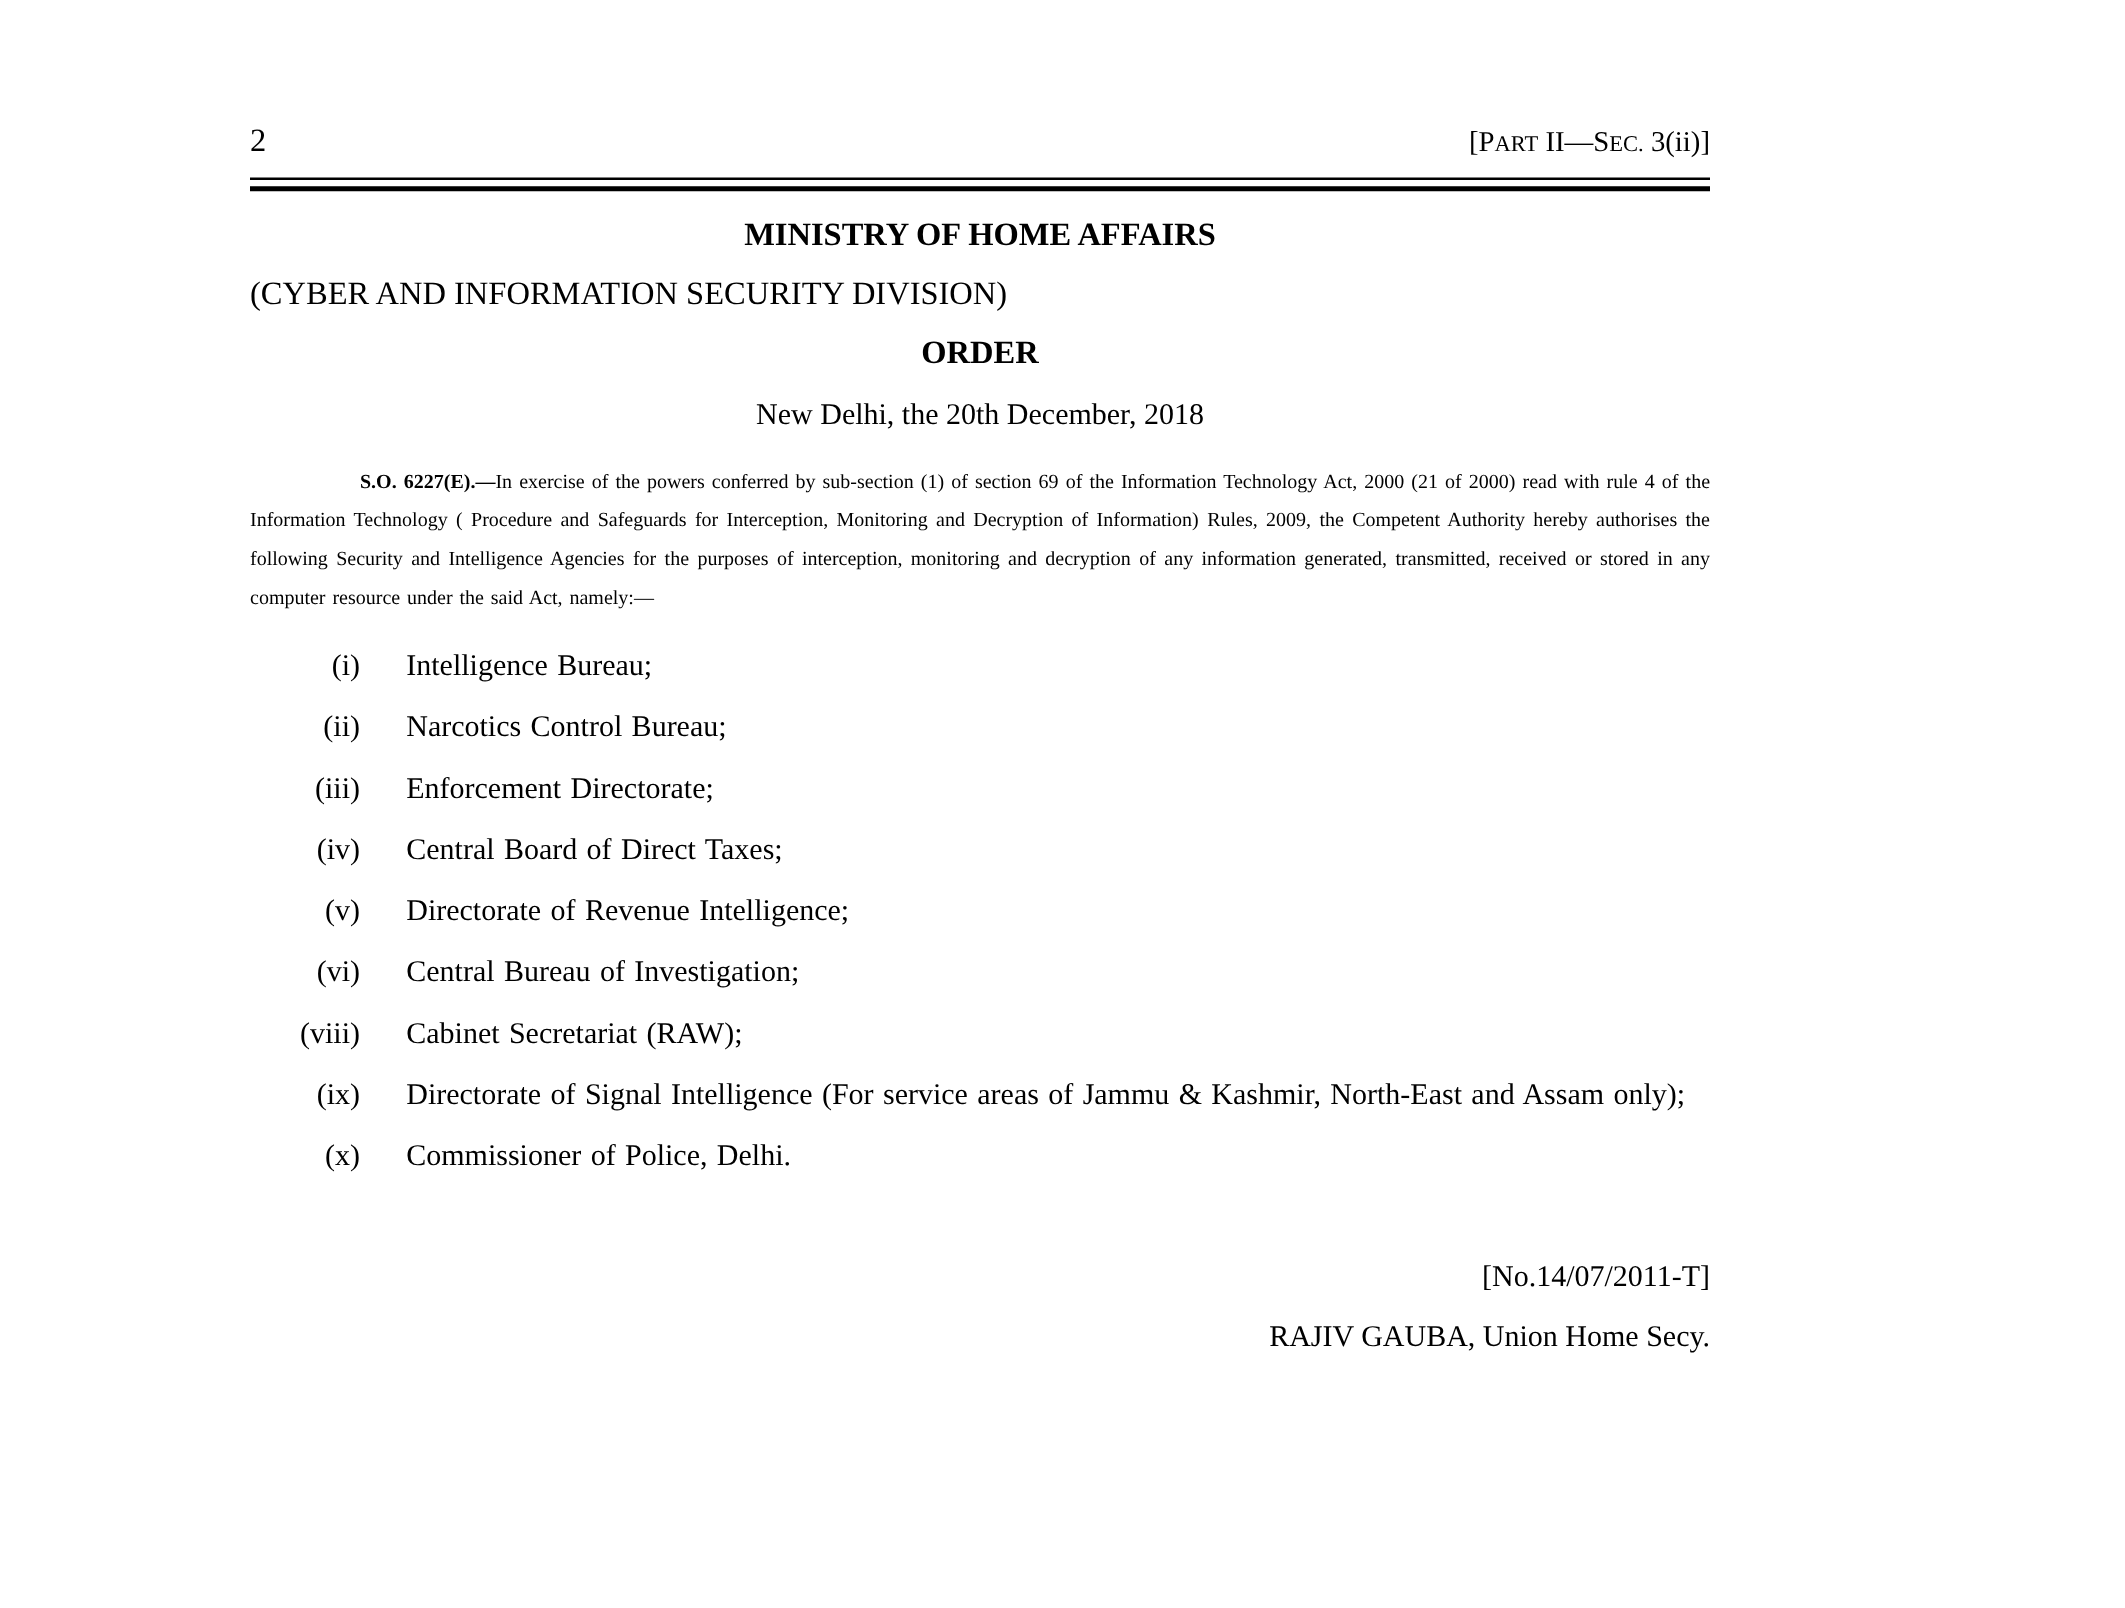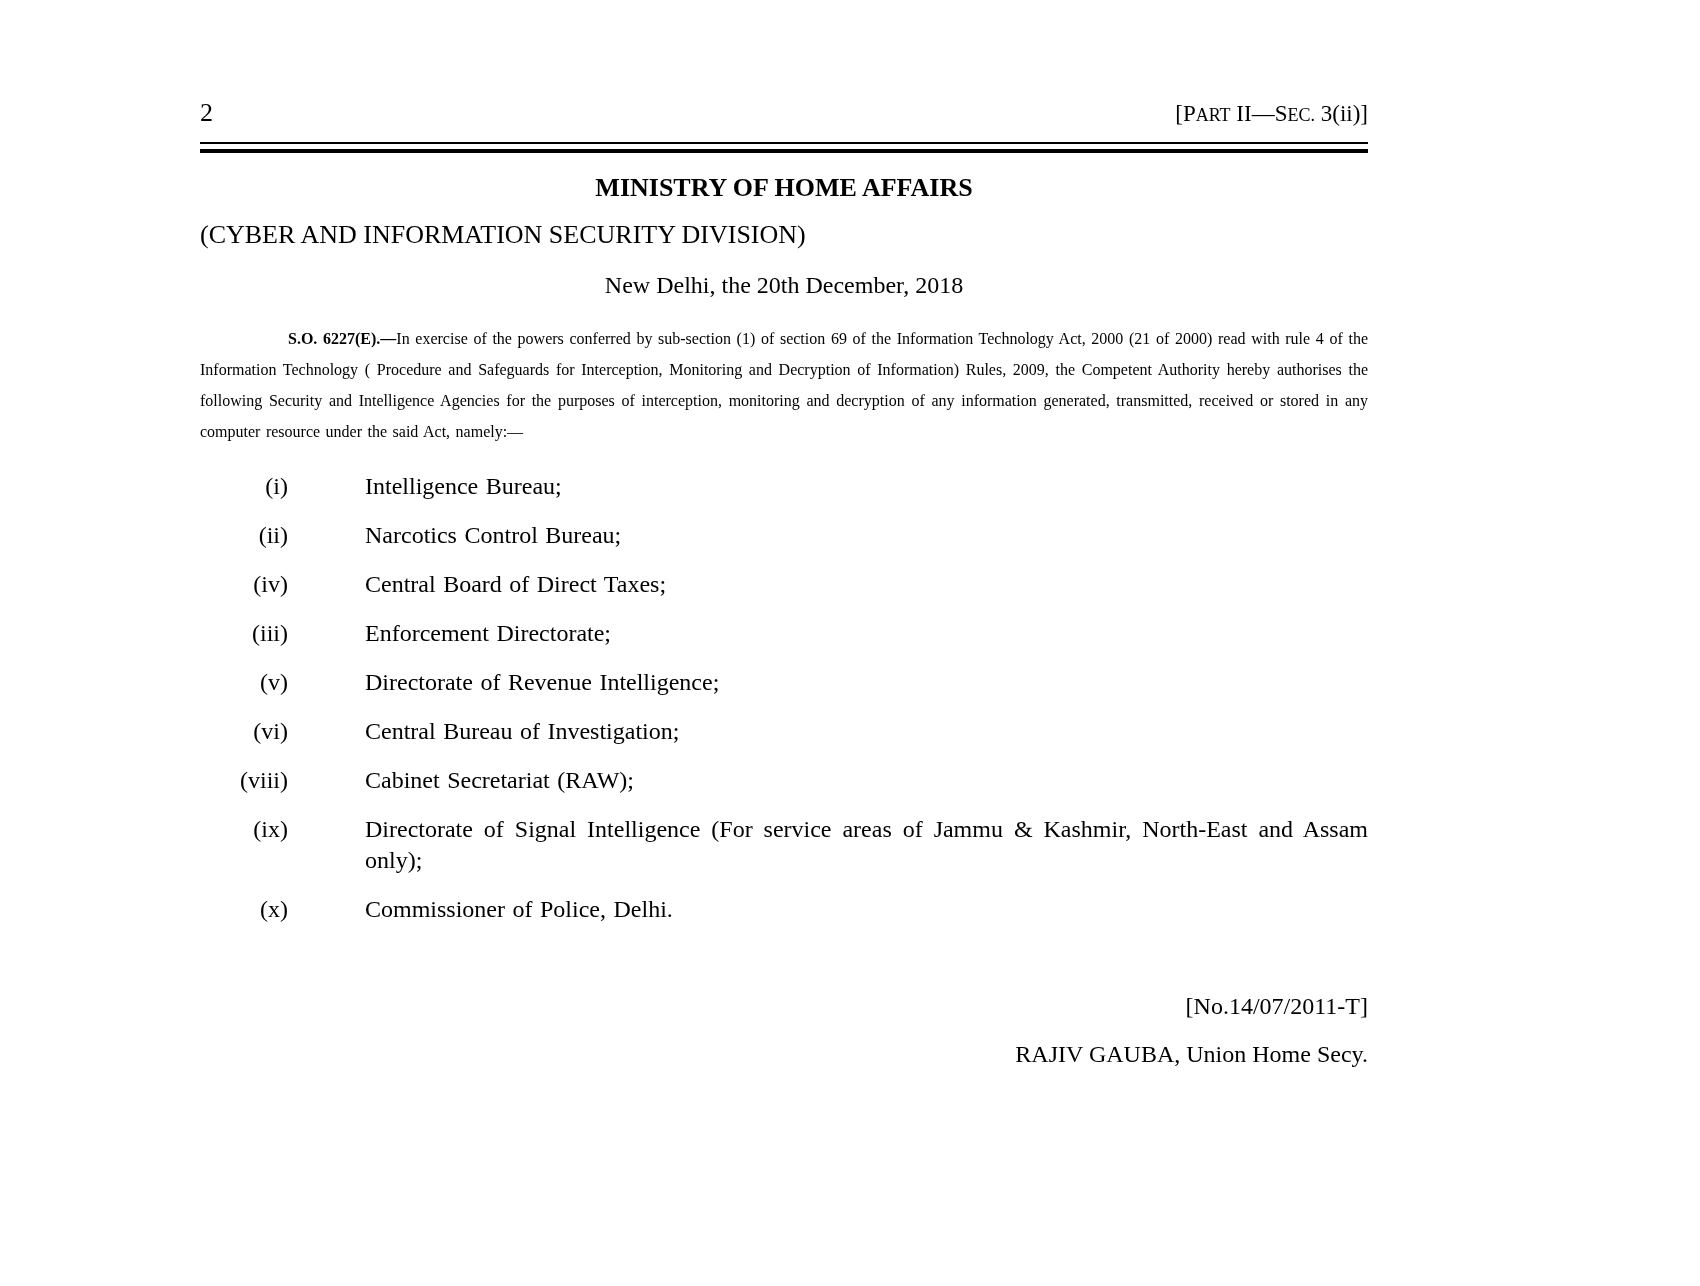--- a/index.html
+++ b/index.html
@@ -113,21 +113,21 @@
     display: flex;
     margin-bottom: 18px;
   }
   .agency-numeral {
     flex: 0 0 auto;
     width: 88px;
     text-align: right;
   }
   .agency-name {
     flex: 1 1 auto;
-    margin-left: 77px;
+    margin-left: 37px;
     text-align: justify;
     word-spacing: 1.5px;
   }
 
   
   .closing {
     text-align: right;
     font-size: 24px;
     line-height: 31px;
   }
@@ -145,40 +145,41 @@
   <div class="content">
 
     <div class="masthead">
       <span class="page-num">2</span>
       <span class="part-ref"><span>[P</span><span class="sc">ART</span><span> II—S</span><span class="sc">EC.</span><span> 3(ii)]</span></span>
     </div>
     <div class="double-rule"></div>
 
     <div class="h-ministry">MINISTRY OF HOME AFFAIRS</div>
     <div class="h-division">(CYBER AND INFORMATION SECURITY DIVISION)</div>
+    <div class="h-order">ORDER</div>
     <div class="dateline">New Delhi, the 20th December, 2018</div>
 
     <p class="intro"><span class="so-ref">S.O. 6227(E).—</span><span>In exercise of the powers conferred by sub-section (1) of section 69 of the Information Technology Act, 2000 (21 of 2000) read with rule 4 of the Information Technology ( Procedure and Safeguards for Interception, Monitoring and Decryption of Information) Rules, 2009, the Competent Authority hereby authorises the following Security and Intelligence Agencies for the purposes of interception, monitoring and decryption of any information generated, transmitted, received or stored in any computer resource under the said Act, namely:—</span></p>
 
     <div class="agency-list">
       <div class="agency-row">
         <span class="agency-numeral">(i)</span>
         <span class="agency-name">Intelligence Bureau;</span>
       </div>
       <div class="agency-row">
         <span class="agency-numeral">(ii)</span>
         <span class="agency-name">Narcotics Control Bureau;</span>
       </div>
       <div class="agency-row">
+        <span class="agency-numeral">(iii)</span>
+        <span class="agency-name">Enforcement Directorate;</span>
+      </div>
+      <div class="agency-row">
         <span class="agency-numeral">(iv)</span>
         <span class="agency-name">Central Board of Direct Taxes;</span>
-      </div>
-      <div class="agency-row">
-        <span class="agency-numeral">(iii)</span>
-        <span class="agency-name">Enforcement Directorate;</span>
       </div>
       <div class="agency-row">
         <span class="agency-numeral">(v)</span>
         <span class="agency-name">Directorate of Revenue Intelligence;</span>
       </div>
       <div class="agency-row">
         <span class="agency-numeral">(vi)</span>
         <span class="agency-name">Central Bureau of Investigation;</span>
       </div>
       <div class="agency-row">

